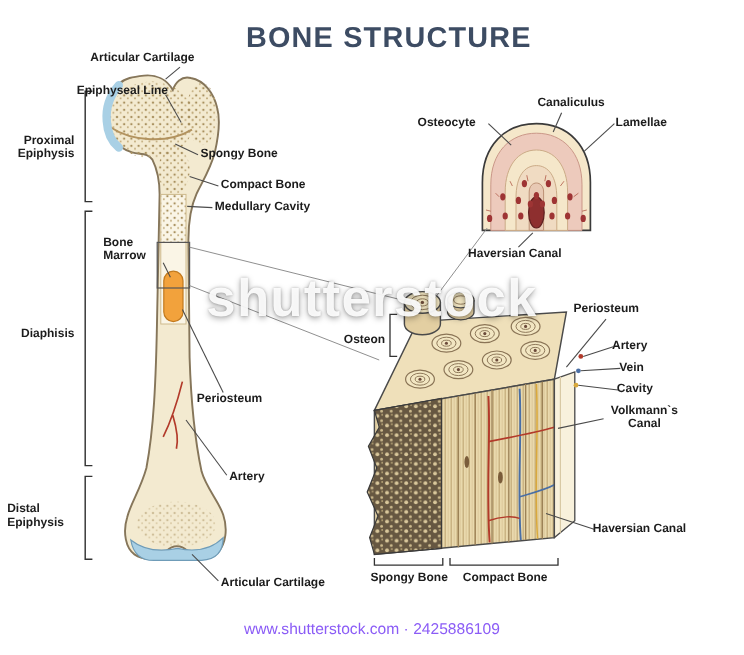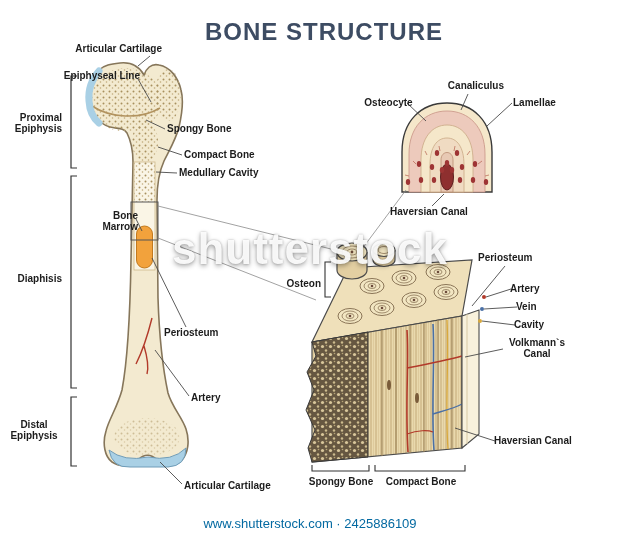--- a/index.html
+++ b/index.html
@@ -6,21 +6,21 @@
   .canvas{position:relative;width:620px;height:546px;background:#ffffff;overflow:hidden;
           font-family:"Liberation Sans",sans-serif;}
   .title{position:absolute;left:0;right:0;top:18px;text-align:center;
          font-size:24px;font-weight:800;letter-spacing:1px;color:#3d4c63;margin-left:28px;}
   .lbl{position:absolute;font-size:10px;font-weight:700;color:#1c1c1c;line-height:11px;}
   .watermark{position:absolute;left:0;right:0;top:224px;text-align:center;
              font-size:44px;font-weight:700;color:rgba(255,255,255,0.92);
              text-shadow:0 2px 5px rgba(0,0,0,0.35),0 0 2px rgba(0,0,0,0.25);
              pointer-events:none;letter-spacing:1px;}
   .footer{position:absolute;left:0;right:0;top:516px;text-align:center;
-          font-size:13px;color:#0369a1;}
+          font-size:13px;color:#8b5cf6;}
   svg.art{position:absolute;left:0;top:0;}
 </style>
 </head>
 <body>
 
 <div class="canvas">
 
 <svg class="art" width="620" height="546" viewBox="0 0 620 546">
   <defs>
     <pattern id="dots" width="6" height="6" patternUnits="userSpaceOnUse">
@@ -204,29 +204,29 @@
 </svg>
 
 <div class="title">BONE STRUCTURE</div>
 
 <div class="lbl" style="left:50px;top:43px;width:112px;text-align:right">Articular Cartilage</div>
 <div class="lbl" style="left:38px;top:70px;width:102px;text-align:right">Epiphyseal Line</div>
 <div class="lbl" style="left:6px;top:112px;width:56px;text-align:right">Proximal Epiphysis</div>
 <div class="lbl" style="left:167px;top:123px;width:72px">Spongy Bone</div>
 <div class="lbl" style="left:184px;top:149px;width:78px">Compact Bone</div>
 <div class="lbl" style="left:179px;top:167px;width:88px">Medullary Cavity</div>
-<div class="lbl" style="left:86px;top:210px;width:52px;text-align:right">Bone Marrow</div>
+<div class="lbl" style="left:86px;top:197px;width:52px;">Bone Marrow</div>
 <div class="lbl" style="left:6px;top:273px;width:56px;text-align:right">Diaphisis</div>
 <div class="lbl" style="left:164px;top:327px;width:62px">Periosteum</div>
 <div class="lbl" style="left:191px;top:392px;width:42px">Artery</div>
-<div class="lbl" style="left:6px;top:419px;width:56px;text-align:center">Distal Epiphysis</div>
+<div class="lbl" style="left:6px;top:419px;width:56px;text-align:left">Distal Epiphysis</div>
 <div class="lbl" style="left:184px;top:480px;width:112px">Articular Cartilage</div>
 
 <div class="lbl" style="left:436px;top:80px;width:68px;text-align:right">Canaliculus</div>
-<div class="lbl" style="left:360px;top:97px;width:57px;text-align:center">Osteocyte</div>
+<div class="lbl" style="left:348px;top:97px;width:57px;text-align:left">Osteocyte</div>
 <div class="lbl" style="left:513px;top:97px;width:52px">Lamellae</div>
 <div class="lbl" style="left:386px;top:206px;width:86px;text-align:center">Haversian Canal</div>
 
 <div class="lbl" style="left:279px;top:278px;width:42px;text-align:right">Osteon</div>
 <div class="lbl" style="left:478px;top:252px;width:60px">Periosteum</div>
 <div class="lbl" style="left:510px;top:283px;width:40px">Artery</div>
 <div class="lbl" style="left:516px;top:301px;width:32px">Vein</div>
 <div class="lbl" style="left:514px;top:319px;width:36px">Cavity</div>
 <div class="lbl" style="left:504px;top:337px;width:66px;text-align:center">Volkmann`s Canal</div>
 <div class="lbl" style="left:494px;top:435px;width:86px">Haversian Canal</div>

